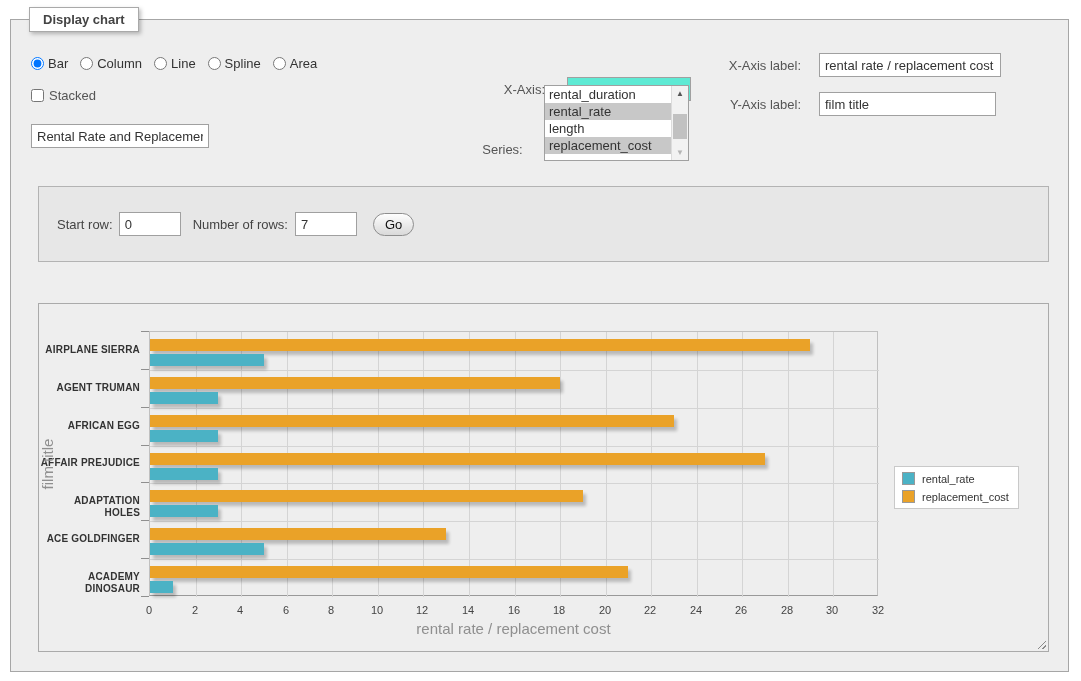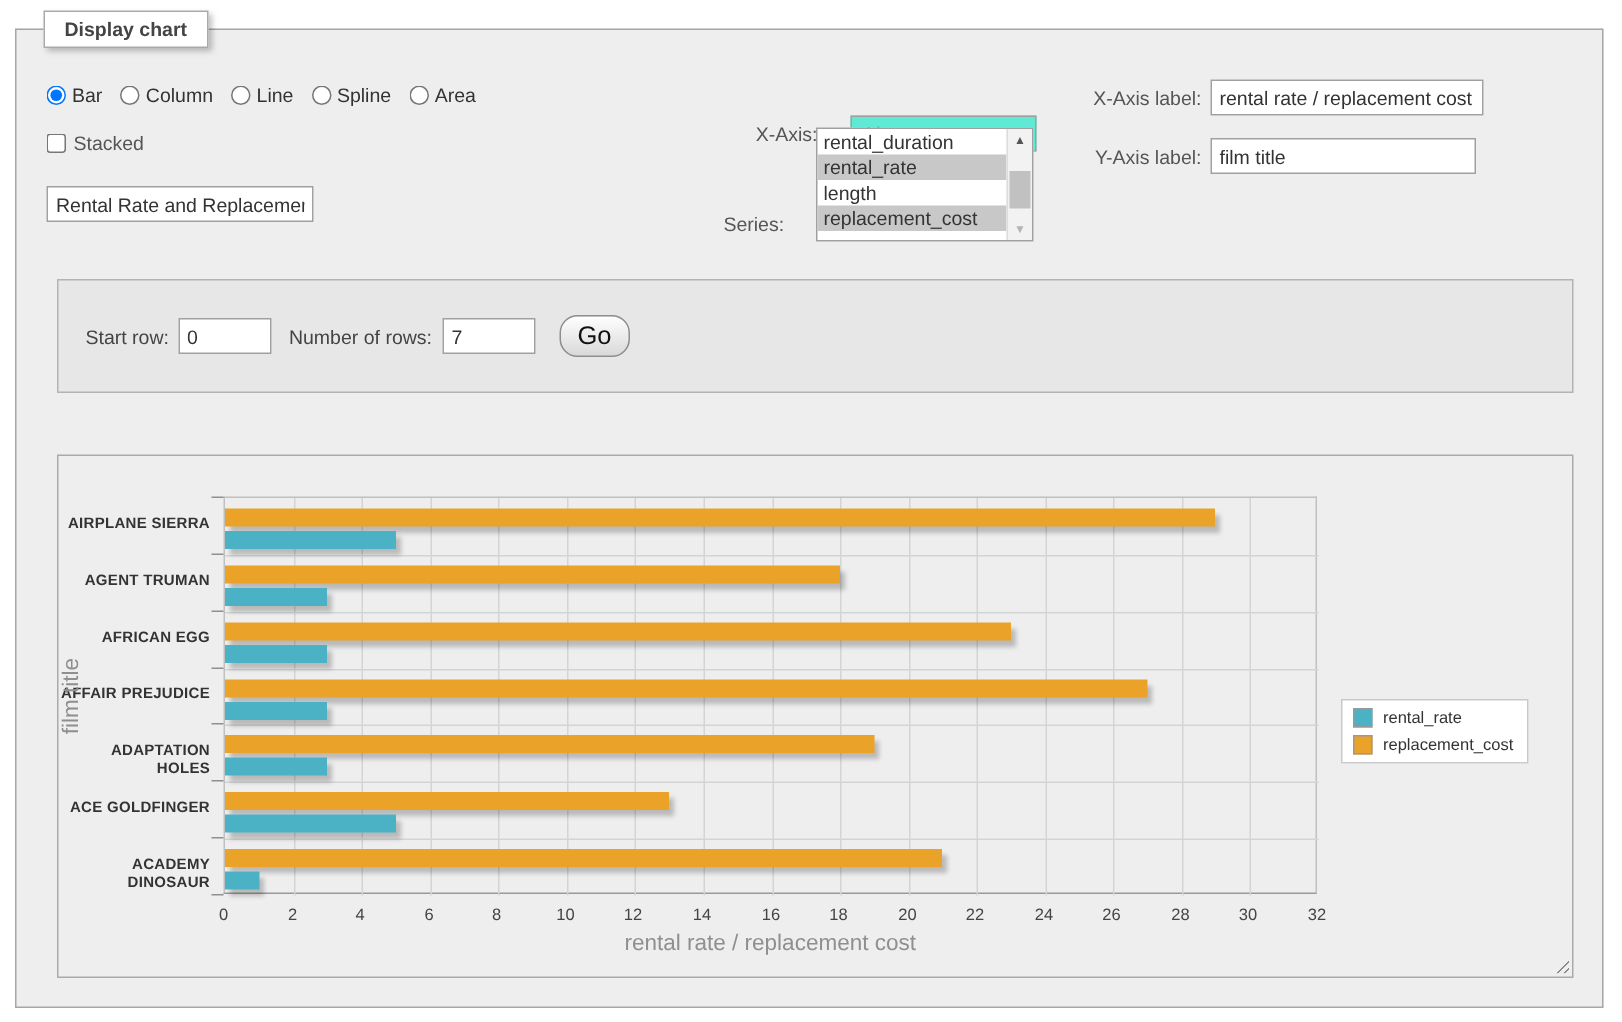--- a/index.html
+++ b/index.html
@@ -42,37 +42,37 @@
     background: #fff; border: 1px solid #a0a0a0; display: flex; overflow: hidden;
   }
   .list-items { flex: 1; }
   .list-item { height: 17px; line-height: 17px; padding: 0 4px; white-space: nowrap; }
   .list-item.selected { background: #c8c8c8; }
   .list-scroll { width: 17px; background: #f2f2f2; border-left: 1px solid #dcdcdc; position: relative; }
   .sb-btn { position: absolute; left: 0; width: 16px; height: 15px; text-align: center; font-size: 8px; line-height: 15px; }
   .sb-up { top: 0; color: #555; }
   .sb-down { bottom: 0; color: #b5b5b5; }
   .sb-thumb { position: absolute; left: 1px; right: 1px; top: 28px; height: 25px; background: #c1c1c1; }
-  .axislbl-row { position: absolute; display: flex; align-items: center; gap: 6px; }
+  .axislbl-row { position: absolute; display: flex; align-items: center; gap: 18px; }
   .axislbl-row .lbl { width: 78px; text-align: right; }
   .row-x { left: 712px; top: 33px; }
   .row-y { left: 712px; top: 72px; }
   .row-x input { width: 182px; }
   .row-y input { width: 177px; }
   .rows-panel {
     position: absolute; left: 27px; top: 166px; width: 1011px; height: 76px;
     background: #e7e7e7; border: 1px solid #b3b3b3;
     display: flex; align-items: center; padding-left: 18px;
   }
   .rows-panel .lbl { color: #444; }
   .rows-panel input { width: 62px; }
   .sp1 { margin-left: 6px; } .sp2 { margin-left: 12px; } .sp3 { margin-left: 7px; } .sp4 { margin-left: 16px; }
   .go-btn {
     display: inline-block; padding: 3px 11px; border: 1px solid #8e8e8e; border-radius: 12px;
-    background: linear-gradient(#fefefe, #d9d9d9); color: #111; font-size: 17px; cursor: pointer;
+    background: linear-gradient(#fefefe, #d9d9d9); color: #111; font-size: 13px; cursor: pointer;
   }
   .jqchart {
     position: absolute; left: 27px; top: 283px; width: 1011px; height: 349px;
     background: #eeeeee; border: 1px solid #aaaaaa;
   }
   .chart-title { position: absolute; left: 0; top: 5px; width: 100%; text-align: center;
     font-size: 17px; color: #26262c; }
   .plot { position: absolute; border: 1px solid #c0c0c0; border-bottom-color: #999; }
   .gridline-v { position: absolute; top: 0; width: 1px; background: #d4d4d4; }
   .gridline-h { position: absolute; left: 0; height: 1px; background: #d4d4d4; }

